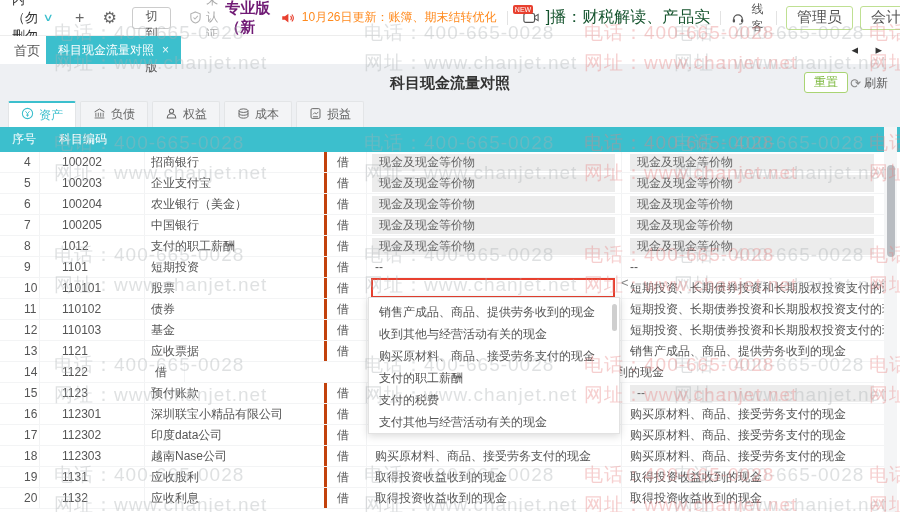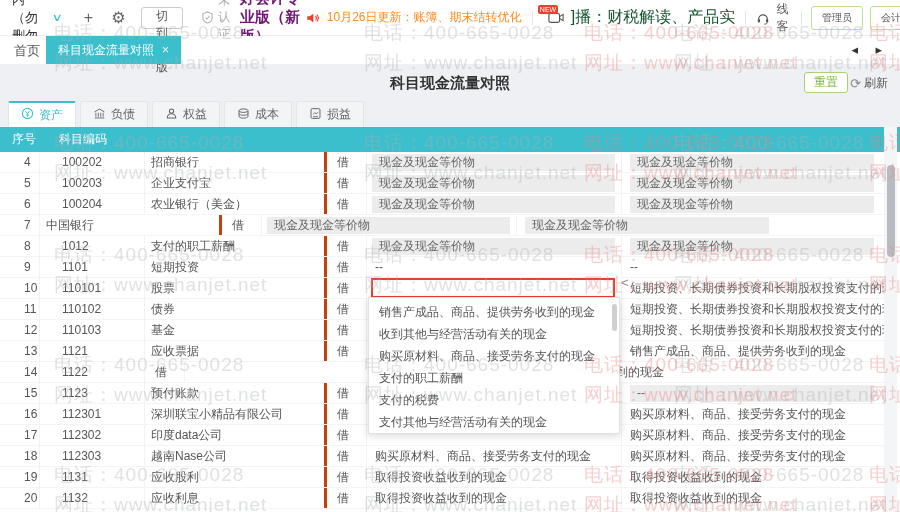--- a/index.html
+++ b/index.html
@@ -25,21 +25,21 @@
   .speaker { display:inline-flex; }
   .notice { font-size:12px; color:var(--orange); white-space:nowrap; }
   .vline { width:1px; height:14px; background:#e3e3e3; margin:0 3px; }
   .video-wrap { position:relative; display:inline-flex; margin-left:6px; }
   .new-badge { position:absolute; top:-6px; left:-10px; background:var(--red); color:#fff;
     font-size:7px; line-height:9px; padding:0 2px; border-radius:2px; }
   .live { font-size:16px; color:#14532d; white-space:nowrap; }
   .headset { display:inline-flex; }
   .support { font-size:12px; color:#555; }
   .role-btn { height:24px; padding:0 10px; background:#fff; border:1px solid #bfe092;
-    border-radius:3px; font-size:10px; color:#555; white-space:nowrap; }
+    border-radius:3px; font-size:15px; color:#555; white-space:nowrap; }
   .role-acct { margin-right:-12px; }
   
   .tabnav { position:relative; height:28px; background:#fff; z-index:2; }
   .home { position:absolute; left:14px; top:6px; font-size:13px; color:#555; cursor:pointer; }
   .acttab { position:absolute; left:46px; top:0; height:28px; background:var(--teal);
     color:#fff; padding:0 12px; display:flex; align-items:center; gap:8px; font-size:12px; cursor:pointer; }
   .closex { font-size:12px; opacity:.9; cursor:pointer; }
   .arr { position:absolute; top:6px; color:#333; font-size:13px; cursor:pointer; }
   .arr-l { right:42px; } .arr-r { right:18px; }
   
@@ -248,20 +248,21 @@
             <div class="td c3">借</div>
             <div class="td c4">
               <span class="valbox">现金及现金等价物</span>
             </div>
             <div class="td c5">
               <span class="valbox">现金及现金等价物</span>
             </div>
           </div>
           <div class="trow">
             <div class="td c0">7</div>
+            <div class="td c1">100205</div>
             <div class="td c2">中国银行</div>
             <div class="td c3">借</div>
             <div class="td c4">
               <span class="valbox">现金及现金等价物</span>
             </div>
             <div class="td c5">
               <span class="valbox">现金及现金等价物</span>
             </div>
           </div>
           <div class="trow">

